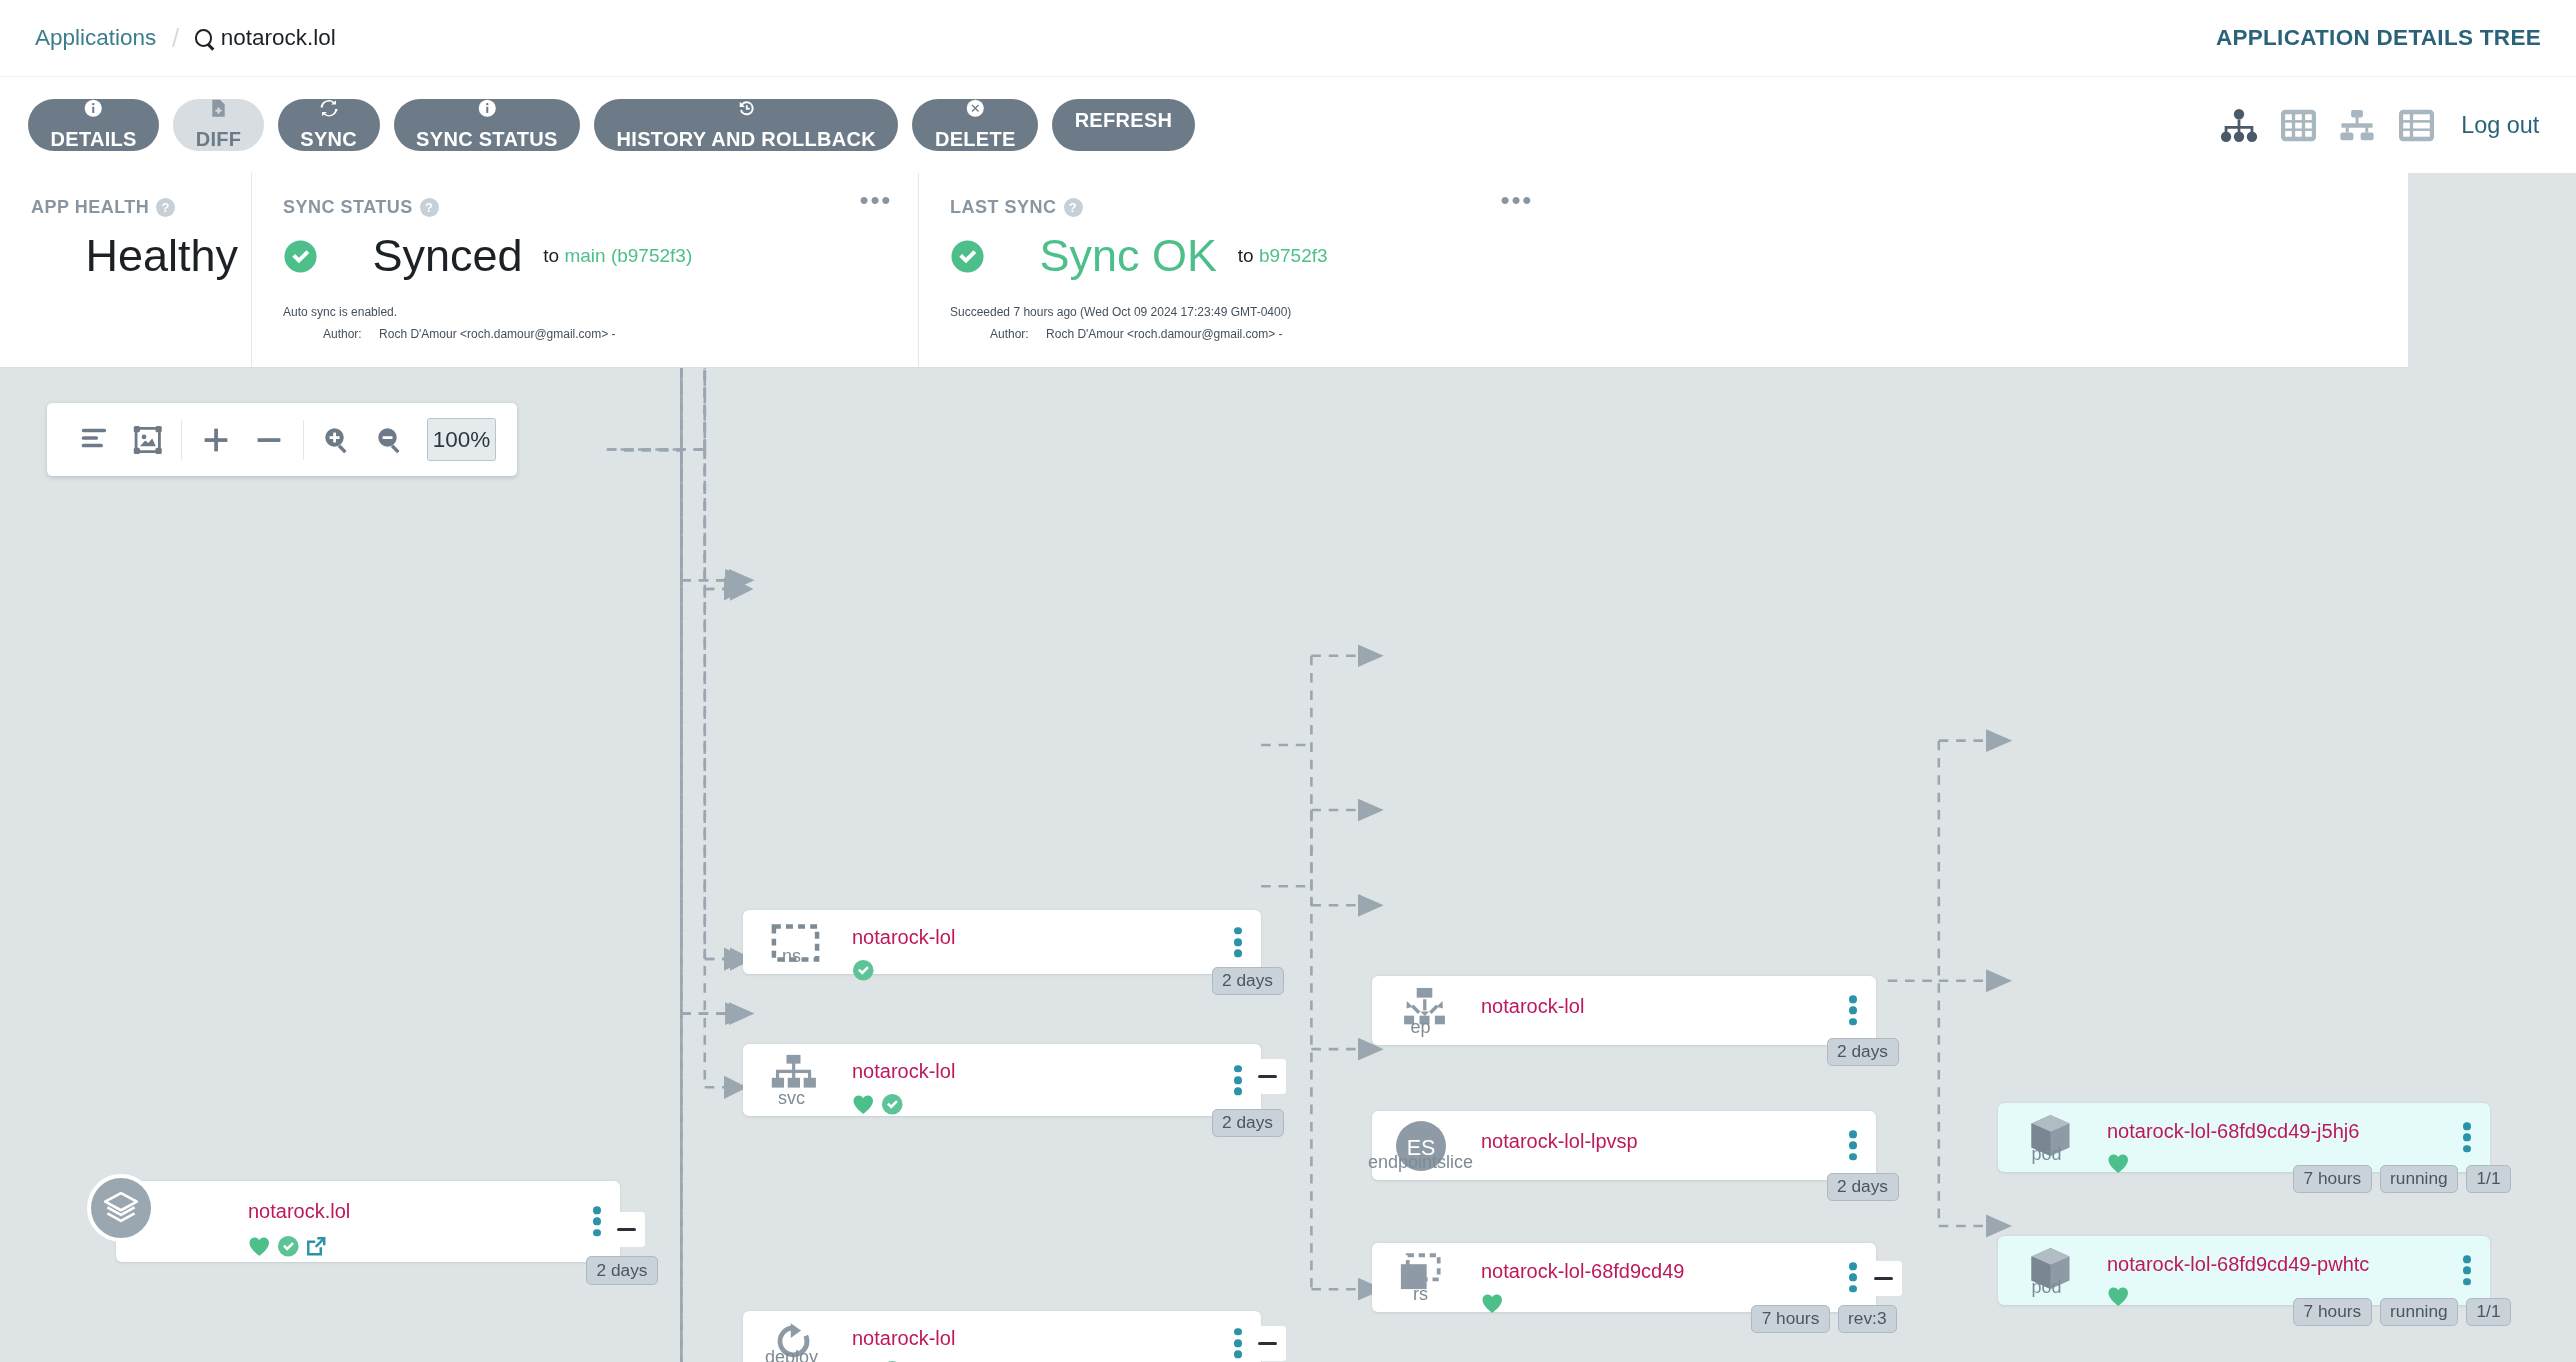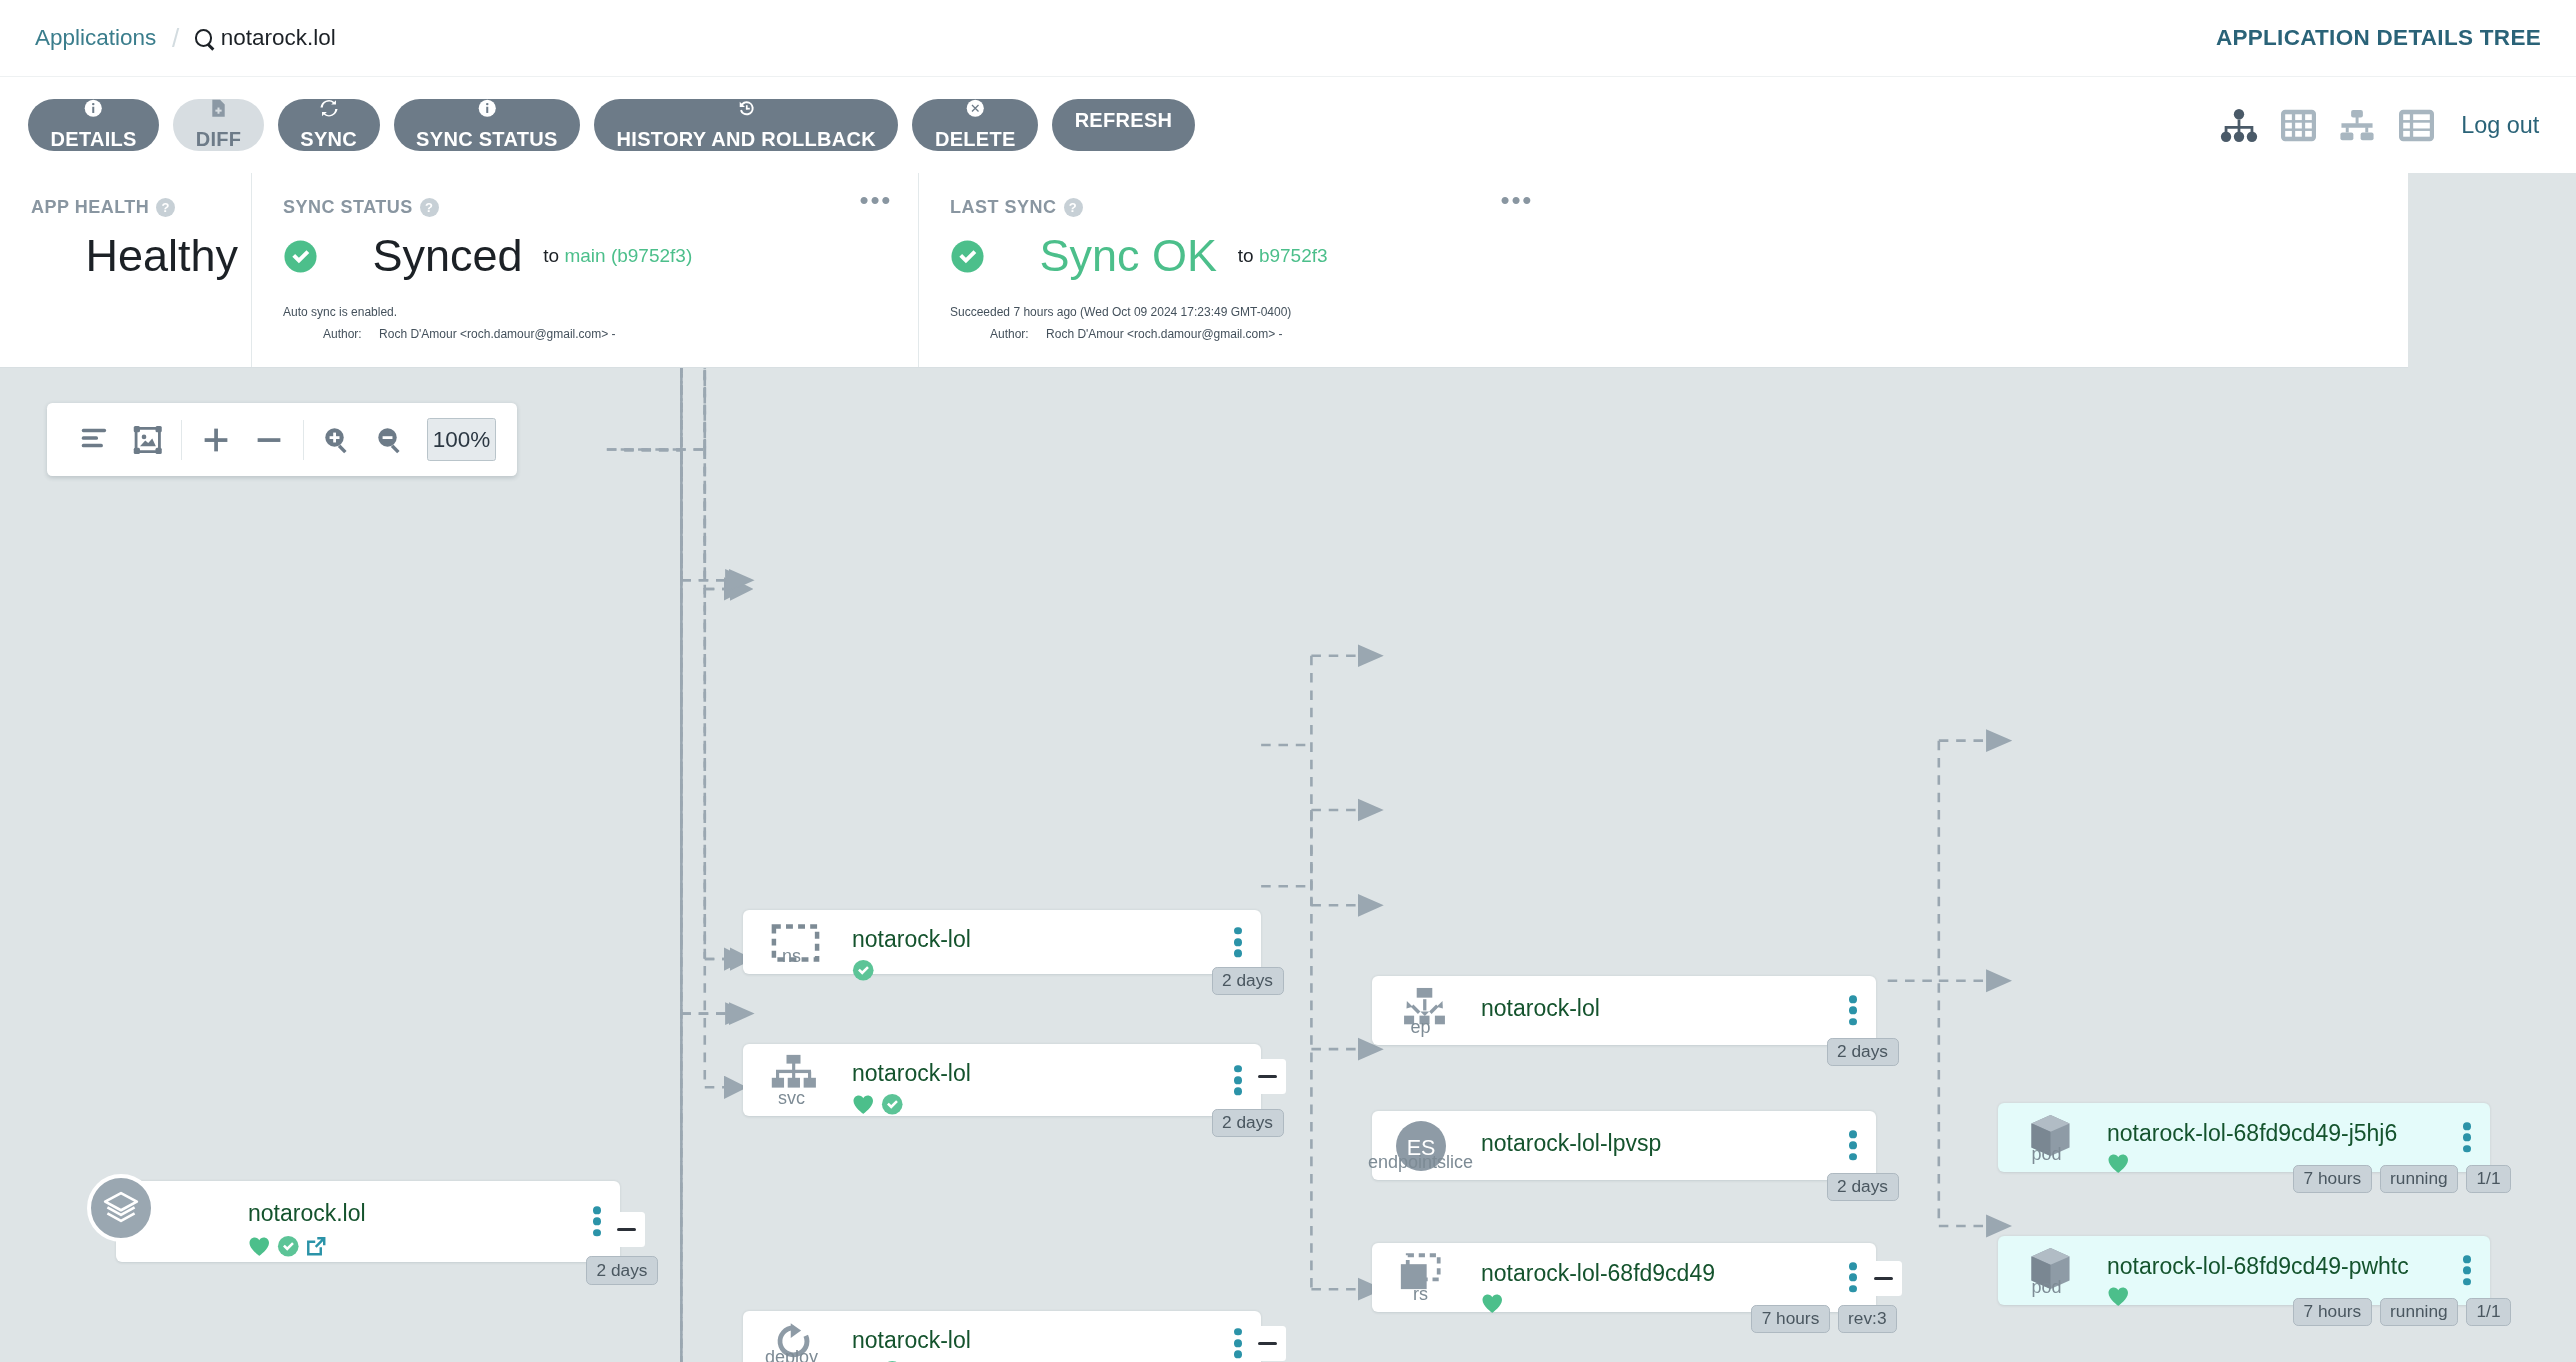--- a/index.html
+++ b/index.html
@@ -94,21 +94,21 @@
     position:absolute; background:#fff; border-radius:6px;
     box-shadow:0 0.9px 2.6px rgba(40,60,70,.13);
   }
   .node.pod{ background:#e4fbfa; }
   .node .kind{
     position:absolute; left:0; width:97px; text-align:center; bottom:7px;
     font-size:18px; color:#7d8b95;
   }
   .node .kind.wide{ width:139px; left:-21px;}
   .node .ico{ position:absolute; left:22.5px; top:19px; }
-  .node .nm{ position:absolute; left:109px; top:15.6px; font-size:23px; color:#14532d; white-space:nowrap;}
+  .node .nm{ position:absolute; left:109px; top:15.6px; font-size:20px; color:#be185d; white-space:nowrap;}
   .node .badges{ position:absolute; left:109px; top:49px; display:flex; align-items:center; gap:6px;}
   .kebab{ position:absolute; right:19px; top:50%; transform:translateY(-50%); cursor:pointer;}
   .kebab i{ display:block; width:7.8px;height:7.8px;border-radius:50%;background:#2b93a8; margin:3.5px 0;}
   .tags{ position:absolute; display:flex; gap:7.8px; }
   .tag{
     background:#c9d2d8; color:#4a5760; font-size:17.3px; border:0.9px solid #aeb9c1;
     border-radius:5.2px; padding:2.6px 9.5px; white-space:nowrap;
   }
   .collapse{
     position:absolute; width:38px; height:35px; background:#fff; border-radius:3.5px;

